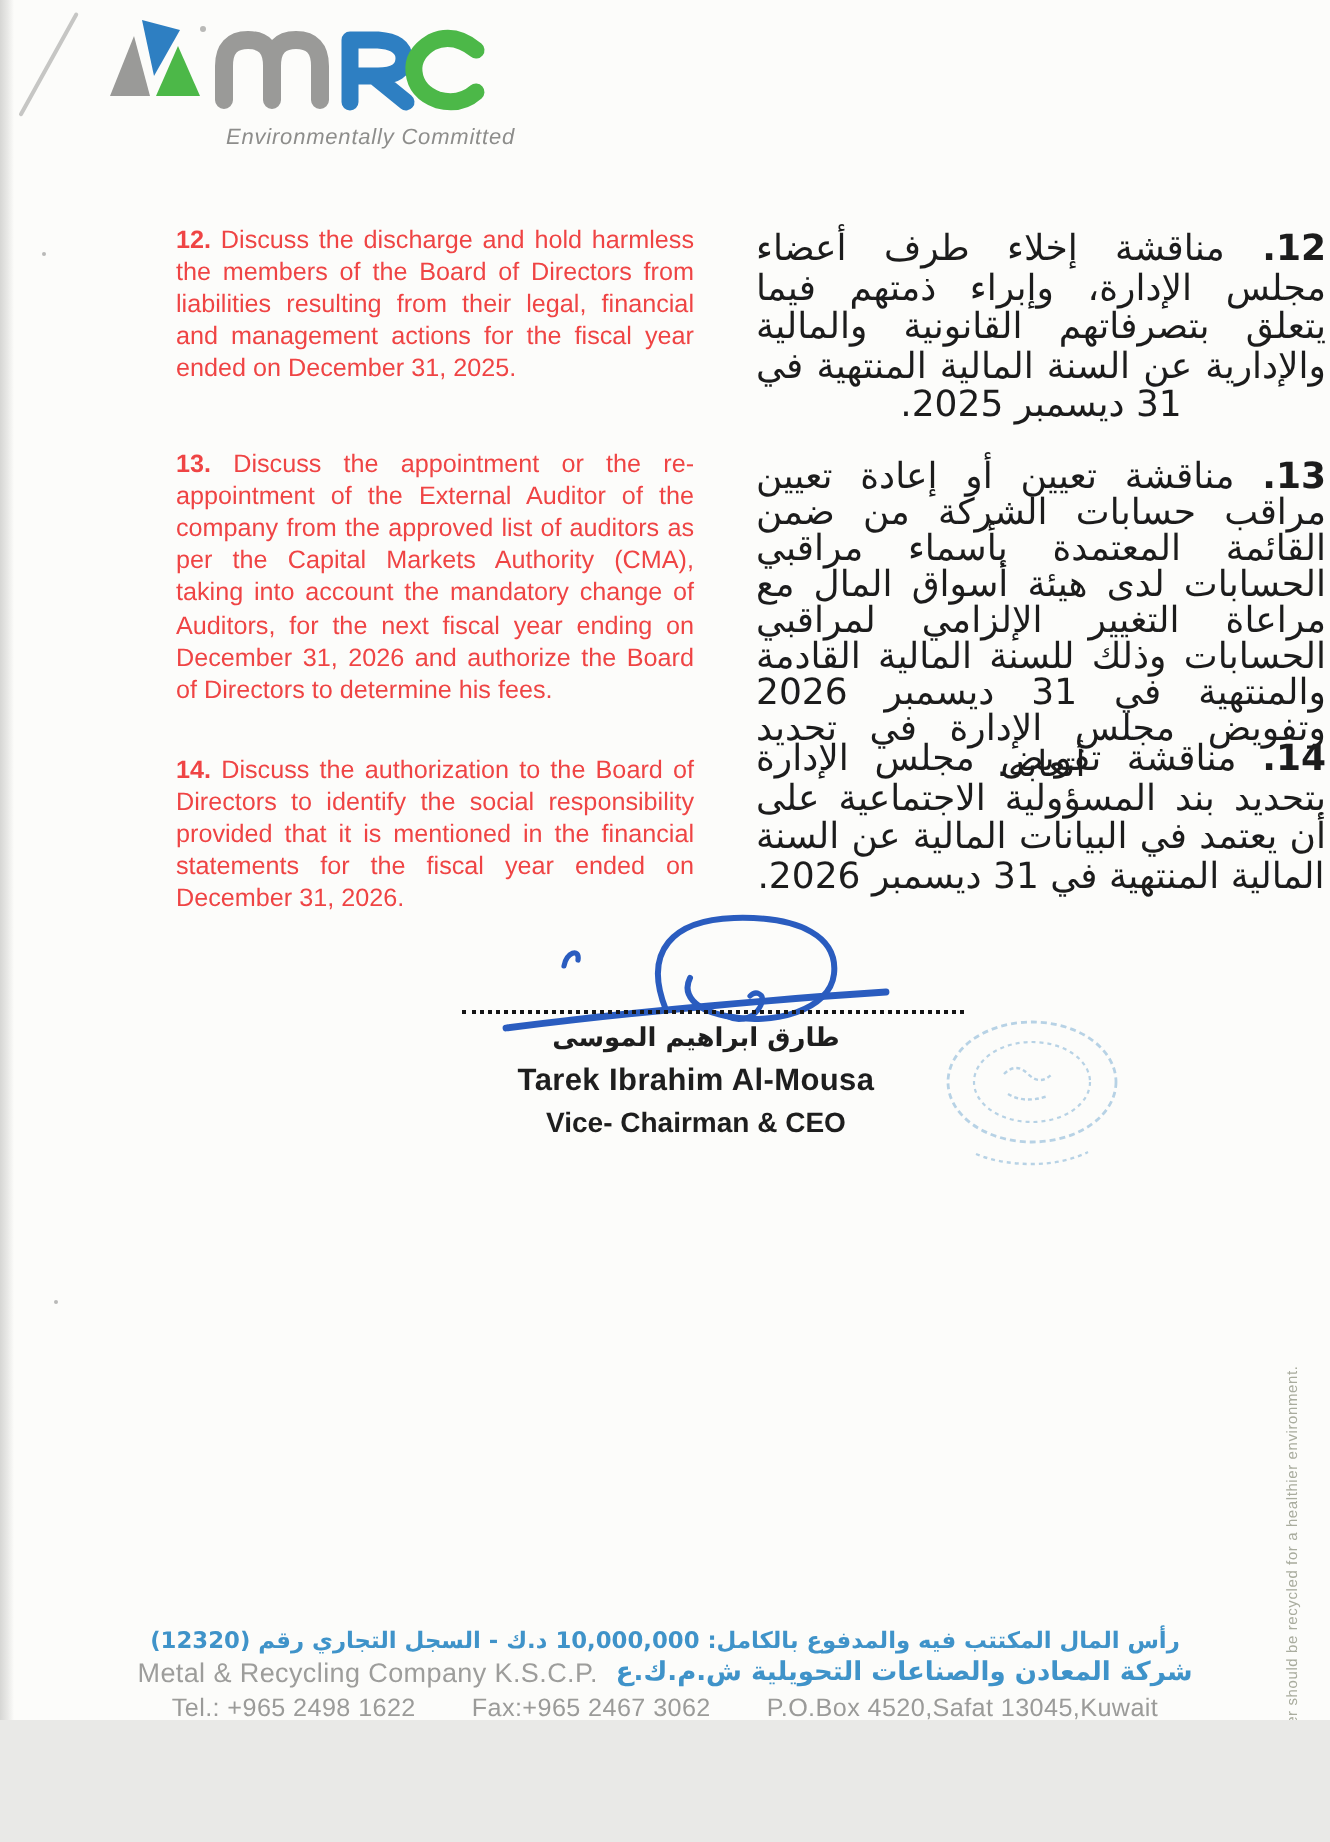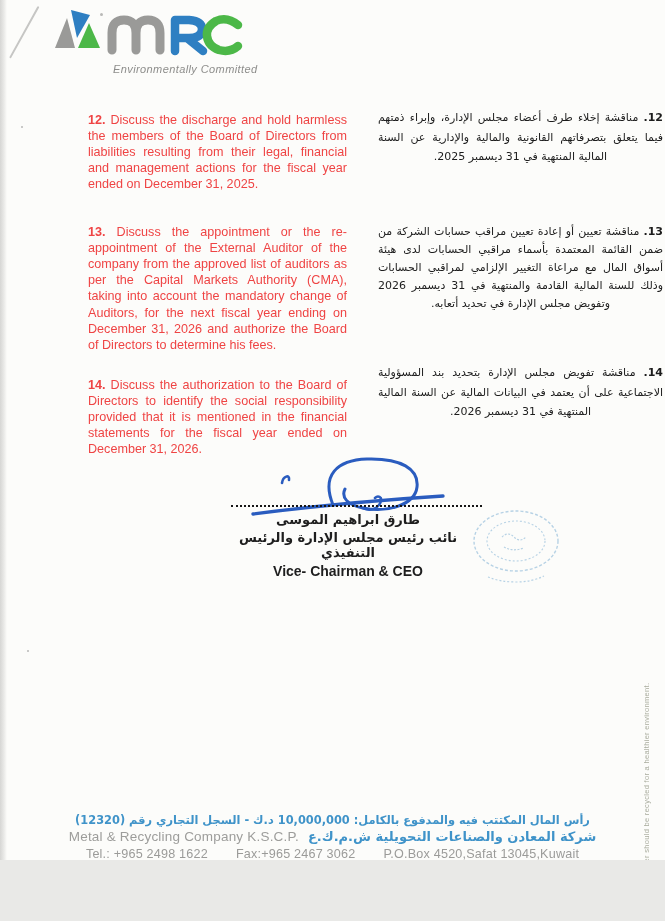--- a/index.html
+++ b/index.html
@@ -21,21 +21,21 @@
   
   .logo{position:absolute;left:54px;top:8px;width:208px;height:58px;}
   .sr-only{position:absolute;width:1px;height:1px;overflow:hidden;clip:rect(0 0 0 0);white-space:nowrap;}
   .tagline{position:absolute;left:113px;top:63px;font-size:11px;font-style:italic;
     color:#8d8d8b;letter-spacing:.4px;}
 
   
   .en-item{position:absolute;left:88px;width:259px;font-size:12.6px;line-height:16.2px;
     text-align:justify;color:#ef4444;}
   .en-item b{font-weight:bold;}
-  .ar-item{position:absolute;left:378px;width:285px;font-size:11px;line-height:19.5px;
+  .ar-item{position:absolute;left:378px;width:285px;font-size:18px;line-height:19.5px;
     direction:rtl;text-align:justify;text-align-last:center;color:#1c1c1c;
     font-family:"DejaVu Sans","Liberation Sans",sans-serif;}
   .ar-item b{font-weight:bold;}
   .en-12{top:99px;}  .en-13{top:211px;}  .en-14{top:364px;}
   .ar-12{top:97px;}  .ar-13{top:212px;line-height:18px;}  .ar-14{top:352px;}
 
   
   .sig-svg{position:absolute;left:245px;top:453px;}
   .dotline{position:absolute;left:231px;top:505px;width:251px;height:0;
     border-bottom:2.6px dotted #161616;}
@@ -105,21 +105,21 @@
       <path d="M37,30 c1,-7 8,-9 7,-3" stroke-width="2.6"></path>
       <path d="M88,52 C76,22 92,7 122,6 C156,5 174,16 172,34 C170,52 142,60 118,55 C102,52 96,44 100,36" stroke-width="3"></path>
       <path d="M118,55 C126,59 134,55 136,48 C137,44 133,42 130,45" stroke-width="2.6"></path>
       <path d="M8,61 C70,53 150,46 198,43" stroke-width="3.4"></path>
     </g>
   </svg>
   <div class="dotline"></div>
 
   <div class="sig-names">
     <div class="sig-ar">طارق ابراهيم الموسى</div>
-    <div class="sig-ar">نائب رئيس مجلس الإدارة والرئيس التنفيذي</div>
+    <div class="sig-name-en">Tarek Ibrahim Al-Mousa</div>
     <div class="sig-title-en">Vice- Chairman &amp; CEO</div>
   </div>
 
   <svg class="stamp" width="98" height="88" viewBox="0 0 98 88">
     <g fill="none" stroke="#7fb0d4">
       <ellipse cx="48" cy="40" rx="42" ry="30" stroke-width="1.4" stroke-dasharray="3 2"></ellipse>
       <ellipse cx="48" cy="40" rx="29" ry="20" stroke-width="1.1" stroke-dasharray="2 2"></ellipse>
       <path d="M34,36 q6,-6 12,0 q6,6 12,0" stroke-width="1.2" stroke-dasharray="2 1.5"></path>
       <path d="M36,46 q8,5 20,1" stroke-width="1.2" stroke-dasharray="2 1.5"></path>
       <path d="M20,76 q12,5 28,5 q16,0 28,-6" stroke-width="1.2" stroke-dasharray="2 2"></path>

